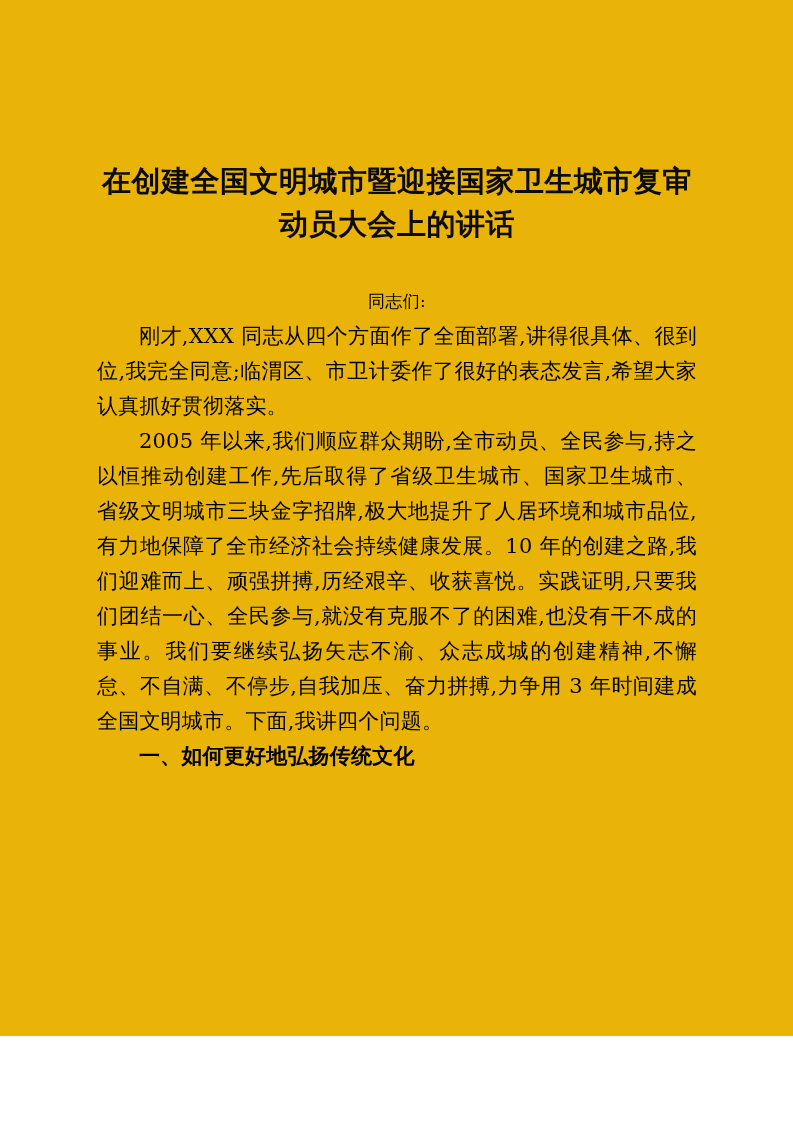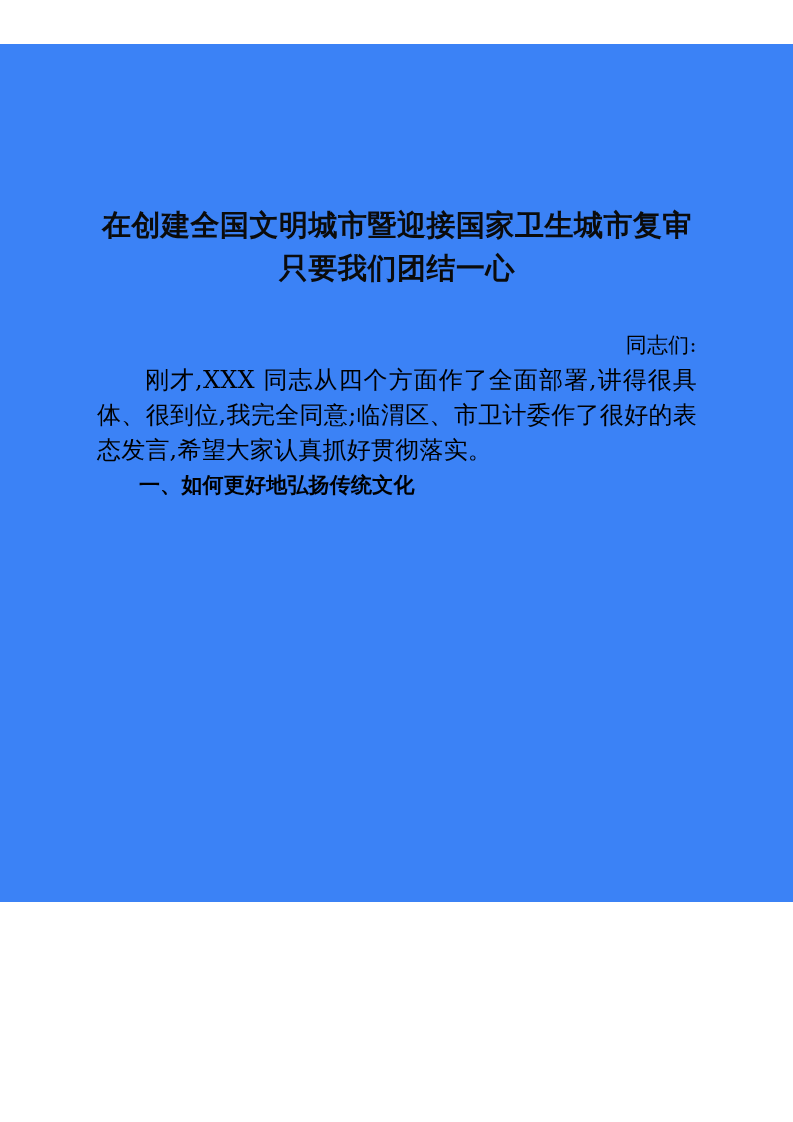--- a/index.html
+++ b/index.html
@@ -12,24 +12,23 @@
     height: 1122px;
     overflow: hidden;
     font-family: "DejaVu Serif", "Liberation Serif", serif;
     color: #000000;
     -webkit-font-smoothing: antialiased;
   }
 
   .page {
     position: relative;
     width: 793px;
-    height: 858px;
-    background: #3b82f6;
+    height: 1036px;
+    background: #eab308;
     box-sizing: border-box;
-    margin-top: 44px;
   }
 
   
   .content {
     position: absolute;
     left: 97px;
     top: 0;
     width: 600px;
   }
 
@@ -42,30 +41,30 @@
     font-size: 29px;
     line-height: 43px;
     letter-spacing: 0.5px;
     color: #0b0b0b;
   }
   .title-spacer-top { height: 160px; }
   .title-gap { height: 38px; }
 
   .salutation {
     font-family: "DejaVu Serif", "Liberation Serif", serif;
-    font-size: 21px;
+    font-size: 17px;
     line-height: 35px;
     letter-spacing: 0.3px;
-    text-align: right;
+    text-align: center;
     margin: 0;
   }
 
   .para {
     font-family: "DejaVu Serif", "Liberation Serif", serif;
-    font-size: 24px;
+    font-size: 21px;
     line-height: 35px;
     letter-spacing: 0.2px;
     text-align: justify;
     text-align-last: left;
     text-justify: inter-ideograph;
     margin: 0;
     text-indent: 2em;
     word-break: break-all;
   }
 
@@ -83,27 +82,28 @@
 </head>
 <body>
 
 <div class="page">
   <div class="content">
 
     <div class="title-spacer-top"></div>
 
     <h1 class="doc-title">
       <div>在创建全国文明城市暨迎接国家卫生城市复审</div>
-      <div>只要我们团结一心</div>
+      <div>动员大会上的讲话</div>
     </h1>
 
     <div class="title-gap"></div>
 
     <p class="salutation">同志们:</p>
 
     <p class="para">刚才,XXX 同志从四个方面作了全面部署,讲得很具体、很到位,我完全同意;临渭区、市卫计委作了很好的表态发言,希望大家认真抓好贯彻落实。</p>
 
+    <p class="para">2005 年以来,我们顺应群众期盼,全市动员、全民参与,持之以恒推动创建工作,先后取得了省级卫生城市、国家卫生城市、省级文明城市三块金字招牌,极大地提升了人居环境和城市品位,有力地保障了全市经济社会持续健康发展。10 年的创建之路,我们迎难而上、顽强拼搏,历经艰辛、收获喜悦。实践证明,只要我们团结一心、全民参与,就没有克服不了的困难,也没有干不成的事业。我们要继续弘扬矢志不渝、众志成城的创建精神,不懈怠、不自满、不停步,自我加压、奋力拼搏,力争用 3 年时间建成全国文明城市。下面,我讲四个问题。</p>
 
     <p class="section-heading">一、如何更好地弘扬传统文化</p>
 
 
   </div>
 </div>
 
 </body></html>

